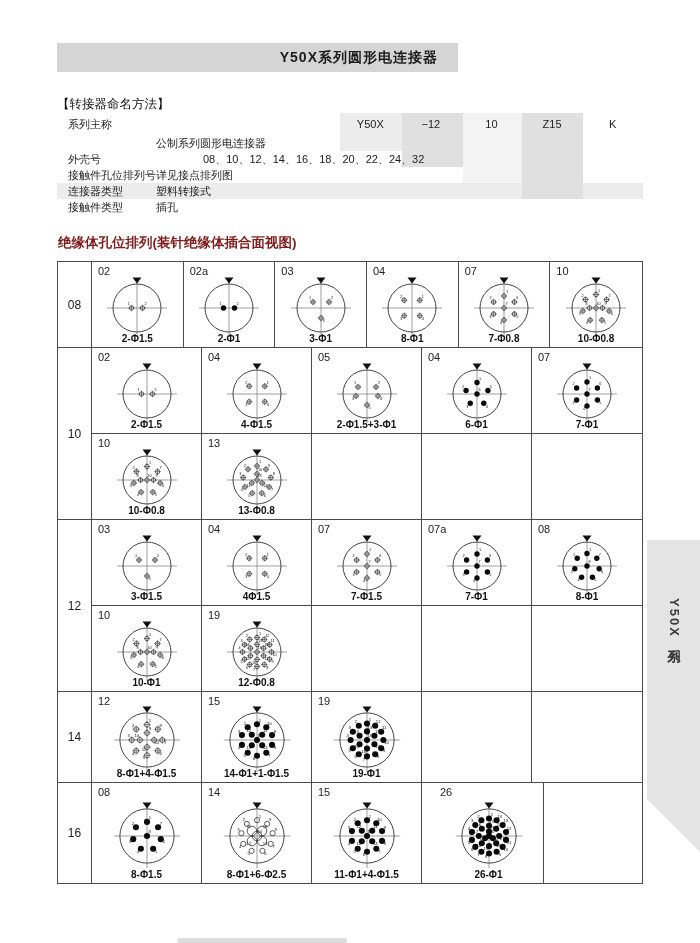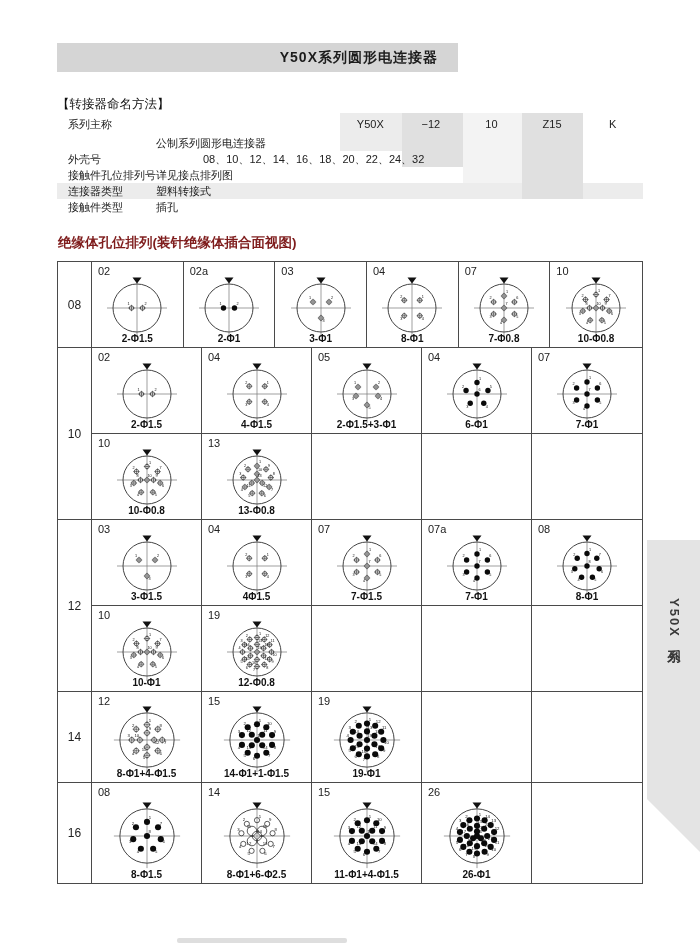--- a/index.html
+++ b/index.html
@@ -1064,21 +1064,21 @@
                 <text x="26.80630069218481" y="29.206300692184808" font-size="4.294" fill="#111" text-anchor="middle">12</text>
                 <circle cx="29.80630069218481" cy="42.193699307815194" r="3.0509999999999997" fill="#0a0a0a"></circle>
                 <text x="26.80630069218481" y="46.3936993078152" font-size="4.294" fill="#111" text-anchor="middle">13</text>
                 <circle cx="40.19369930781519" cy="42.193699307815194" r="3.0509999999999997" fill="#0a0a0a"></circle>
                 <text x="43.19369930781519" y="46.3936993078152" font-size="4.294" fill="#111" text-anchor="middle">14</text>
                 <circle cx="35" cy="37" r="3.0509999999999997" fill="#0a0a0a"></circle>
                 <text x="37.6" y="34.4" font-size="4.294" fill="#111" text-anchor="middle">15</text>
               </svg>
               <span class="caption">11-Φ1+4-Φ1.5</span>
             </div>
-            <div class="pcell" style="width: 110px; flex: 0 0 110px;">
+            <div class="pcell" style="width: 110px; flex: 0 0 110px; margin-left: 12px;">
               <span class="code">26</span>
               <svg width="70" height="70" viewBox="0 0 70 70">
                 <line x1="1.8800000000000026" y1="37" x2="68.12" y2="37" stroke="#777" stroke-width="0.7"></line>
                 <line x1="35" y1="7.880000000000003" x2="35" y2="69.12" stroke="#777" stroke-width="0.7"></line>
                 <circle cx="35" cy="37" r="27.119999999999997" fill="none" stroke="#444" stroke-width="1"></circle>
                 <polygon points="30.5,3.3800000000000026 39.5,3.3800000000000026 35,9.380000000000003" fill="#111"></polygon>
                 <circle cx="35" cy="19.485000000000003" r="3.0509999999999997" fill="#0a0a0a"></circle>
                 <text x="38" y="16.885" font-size="4.294" fill="#111" text-anchor="middle">1</text>
                 <circle cx="27.400526309355964" cy="21.219530278689135" r="3.0509999999999997" fill="#0a0a0a"></circle>
                 <text x="24.400526309355964" y="18.619530278689133" font-size="4.294" fill="#111" text-anchor="middle">2</text>

